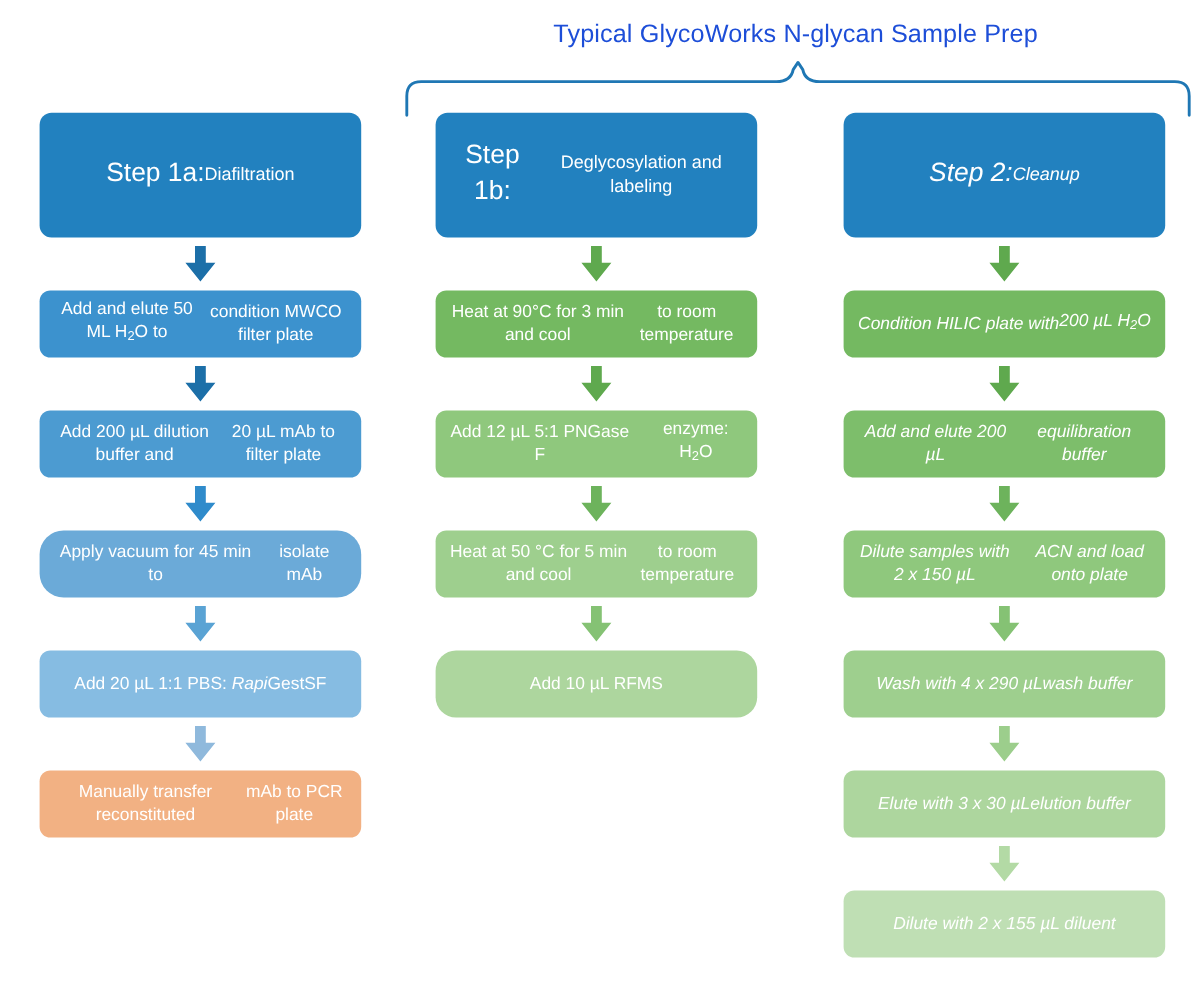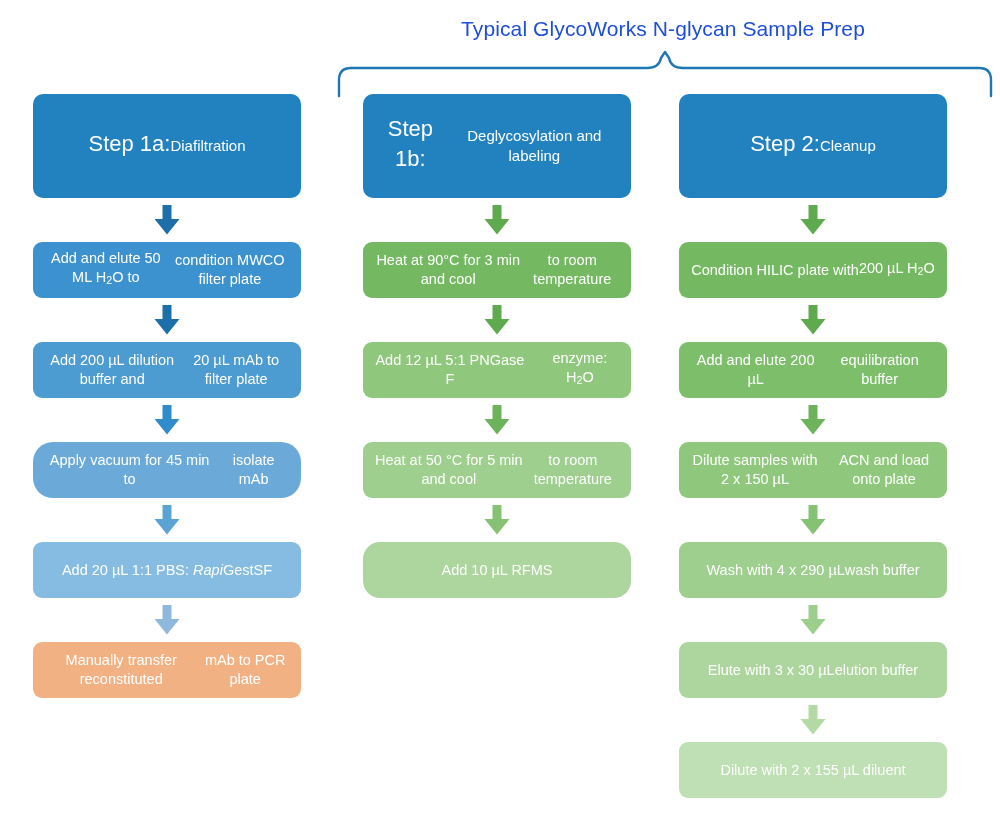--- a/index.html
+++ b/index.html
@@ -39,21 +39,21 @@
   }
 
   
   .column {
     position: absolute;
     top: 94px;
     width: 268px;
   }
   #column-1 { left: 33px; }
   #column-2 { left: 363px; }
-  #column-3 { left: 679px; }
+  #column-3 { left: 703px; font-style: italic; }
 
   
   .step-box {
     box-sizing: border-box;
     width: 268px;
     border-radius: 9px;
     color: #ffffff;
     display: flex;
     align-items: center;
     justify-content: center;

